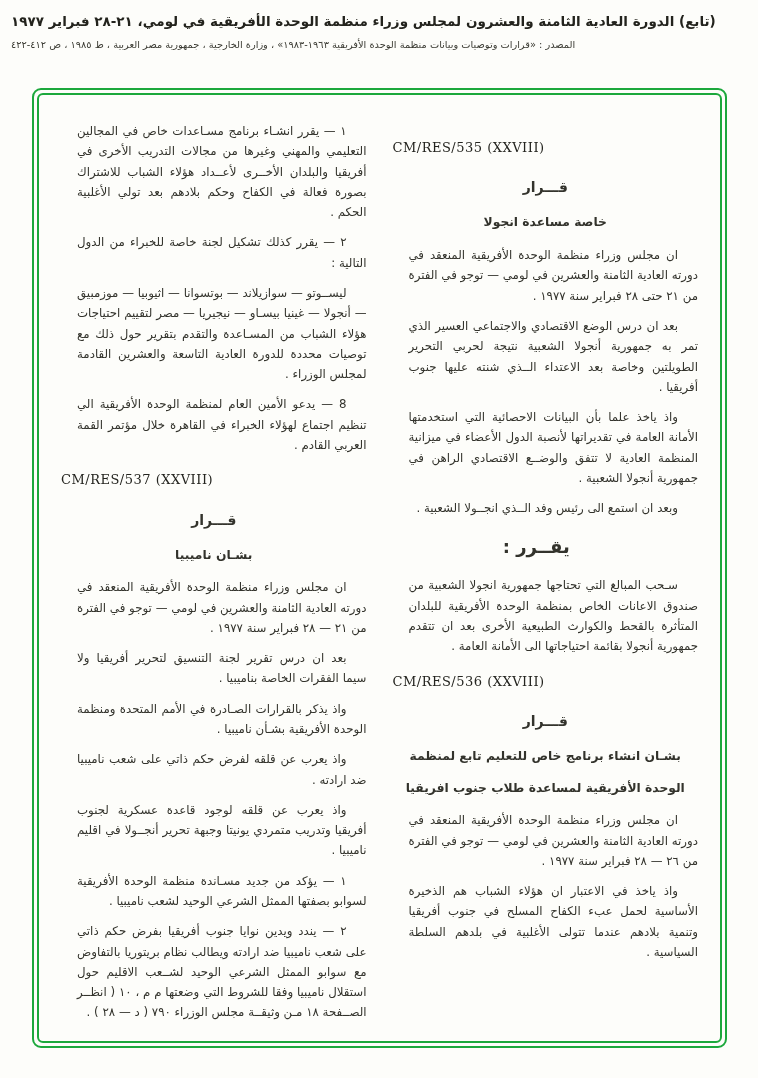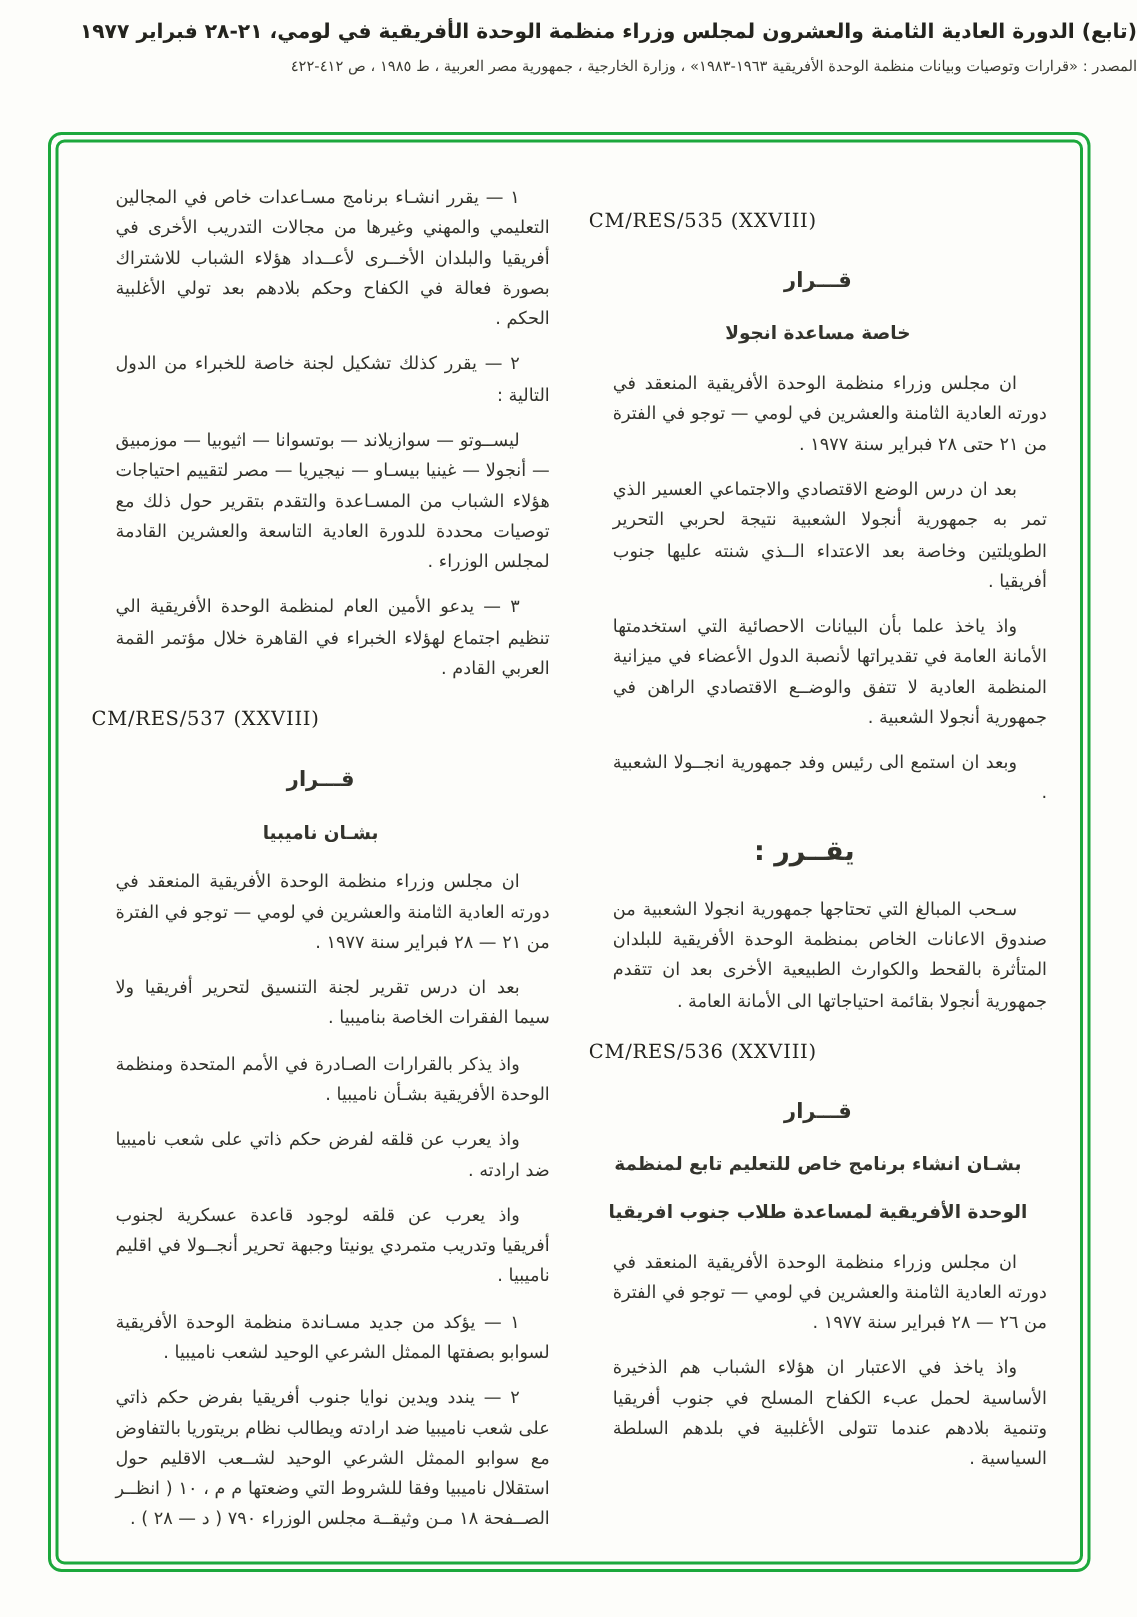--- a/index.html
+++ b/index.html
@@ -9,21 +9,21 @@
   }
   html,body{margin:0;padding:0;}
   body{
     width:758px;height:1078px;position:relative;overflow:hidden;
     background:var(--paper);
     font-family:"DejaVu Sans",sans-serif;
     color:var(--ink);
   }
   
   .header{
-    direction:rtl;text-align:right;padding-top:13px;
+    direction:rtl;text-align:left;padding-top:13px;padding-left:11px;
   }
   .header-line1{
     font-size:13.5px;font-weight:bold;letter-spacing:.2px;color:#23231d;
   }
   .header-line2{
     font-size:9.8px;margin-top:10px;color:#3a3a32;
   }
   
   .frame-outer{
     position:absolute;left:32px;right:31px;top:88px;bottom:30px;
@@ -90,35 +90,35 @@
   <div class="frame-outer">
     <div class="frame-inner">
       <div class="content">
         <div class="column">
             <div class="blk blk-ref">CM/RES/535 (XXVIII)</div>
             <div class="blk blk-heading">قـــرار</div>
             <div class="blk blk-subheading">خاصة مساعدة انجولا</div>
             <div class="blk blk-para">ان مجلس وزراء منظمة الوحدة الأفريقية المنعقد في دورته العادية الثامنة والعشرين في لومي — توجو في الفترة من ٢١ حتى ٢٨ فبراير سنة ١٩٧٧ .</div>
             <div class="blk blk-para">بعد ان درس الوضع الاقتصادي والاجتماعي العسير الذي تمر به جمهورية أنجولا الشعبية نتيجة لحربي التحرير الطويلتين وخاصة بعد الاعتداء الــذي شنته عليها جنوب أفريقيا .</div>
             <div class="blk blk-para">واذ ياخذ علما بأن البيانات الاحصائية التي استخدمتها الأمانة العامة في تقديراتها لأنصبة الدول الأعضاء في ميزانية المنظمة العادية لا تتفق والوضــع الاقتصادي الراهن في جمهورية أنجولا الشعبية .</div>
-            <div class="blk blk-para">وبعد ان استمع الى رئيس وفد جمهورية انجــولا الشعبية .</div>
+            <div class="blk blk-para">وبعد ان استمع الى رئيس وفد الــذي انجــولا الشعبية .</div>
             <div class="blk blk-decree">يقــرر :</div>
             <div class="blk blk-para">سـحب المبالغ التي تحتاجها جمهورية انجولا الشعبية من صندوق الاعانات الخاص بمنظمة الوحدة الأفريقية للبلدان المتأثرة بالقحط والكوارث الطبيعية الأخرى بعد ان تتقدم جمهورية أنجولا بقائمة احتياجاتها الى الأمانة العامة .</div>
             <div class="blk blk-ref">CM/RES/536 (XXVIII)</div>
             <div class="blk blk-heading">قـــرار</div>
             <div class="blk blk-subheading">بشـان انشاء برنامج خاص للتعليم تابع لمنظمة</div>
             <div class="blk blk-subheading">الوحدة الأفريقية لمساعدة طلاب جنوب افريقيا</div>
             <div class="blk blk-para">ان مجلس وزراء منظمة الوحدة الأفريقية المنعقد في دورته العادية الثامنة والعشرين في لومي — توجو في الفترة من ٢٦ — ٢٨ فبراير سنة ١٩٧٧ .</div>
             <div class="blk blk-para">واذ ياخذ في الاعتبار ان هؤلاء الشباب هم الذخيرة الأساسية لحمل عبء الكفاح المسلح في جنوب أفريقيا وتنمية بلادهم عندما تتولى الأغلبية في بلدهم السلطة السياسية .</div>
           </div>
         <div class="column">
             <div class="blk blk-para">١ — يقرر انشـاء برنامج مسـاعدات خاص في المجالين التعليمي والمهني وغيرها من مجالات التدريب الأخرى في أفريقيا والبلدان الأخــرى لأعــداد هؤلاء الشباب للاشتراك بصورة فعالة في الكفاح وحكم بلادهم بعد تولي الأغلبية الحكم .</div>
             <div class="blk blk-para">٢ — يقرر كذلك تشكيل لجنة خاصة للخبراء من الدول التالية :</div>
             <div class="blk blk-para">ليســوتو — سوازيلاند — بوتسوانا — اثيوبيا — موزمبيق — أنجولا — غينيا بيسـاو — نيجيريا — مصر لتقييم احتياجات هؤلاء الشباب من المسـاعدة والتقدم بتقرير حول ذلك مع توصيات محددة للدورة العادية التاسعة والعشرين القادمة لمجلس الوزراء .</div>
-            <div class="blk blk-para">٣ — يدعو الأمين العام لمنظمة الوحدة الأفريقية الي تنظيم اجتماع لهؤلاء الخبراء في القاهرة خلال مؤتمر القمة العربي القادم .</div>
+            <div class="blk blk-para">8 — يدعو الأمين العام لمنظمة الوحدة الأفريقية الي تنظيم اجتماع لهؤلاء الخبراء في القاهرة خلال مؤتمر القمة العربي القادم .</div>
             <div class="blk blk-ref">CM/RES/537 (XXVIII)</div>
             <div class="blk blk-heading">قـــرار</div>
             <div class="blk blk-subheading">بشـان ناميبيا</div>
             <div class="blk blk-para">ان مجلس وزراء منظمة الوحدة الأفريقية المنعقد في دورته العادية الثامنة والعشرين في لومي — توجو في الفترة من ٢١ — ٢٨ فبراير سنة ١٩٧٧ .</div>
             <div class="blk blk-para">بعد ان درس تقرير لجنة التنسيق لتحرير أفريقيا ولا سيما الفقرات الخاصة بناميبيا .</div>
             <div class="blk blk-para">واذ يذكر بالقرارات الصـادرة في الأمم المتحدة ومنظمة الوحدة الأفريقية بشـأن ناميبيا .</div>
             <div class="blk blk-para">واذ يعرب عن قلقه لفرض حكم ذاتي على شعب ناميبيا ضد ارادته .</div>
             <div class="blk blk-para">واذ يعرب عن قلقه لوجود قاعدة عسكرية لجنوب أفريقيا وتدريب متمردي يونيتا وجبهة تحرير أنجــولا في اقليم ناميبيا .</div>
             <div class="blk blk-para">١ — يؤكد من جديد مسـاندة منظمة الوحدة الأفريقية لسوابو بصفتها الممثل الشرعي الوحيد لشعب ناميبيا .</div>
             <div class="blk blk-para">٢ — يندد ويدين نوايا جنوب أفريقيا بفرض حكم ذاتي على شعب ناميبيا ضد ارادته ويطالب نظام بريتوريا بالتفاوض مع سوابو الممثل الشرعي الوحيد لشــعب الاقليم حول استقلال ناميبيا وفقا للشروط التي وضعتها م م ، ١٠ ( انظــر الصــفحة ١٨ مـن وثيقــة مجلس الوزراء ٧٩٠ ( د — ٢٨ ) .</div>

